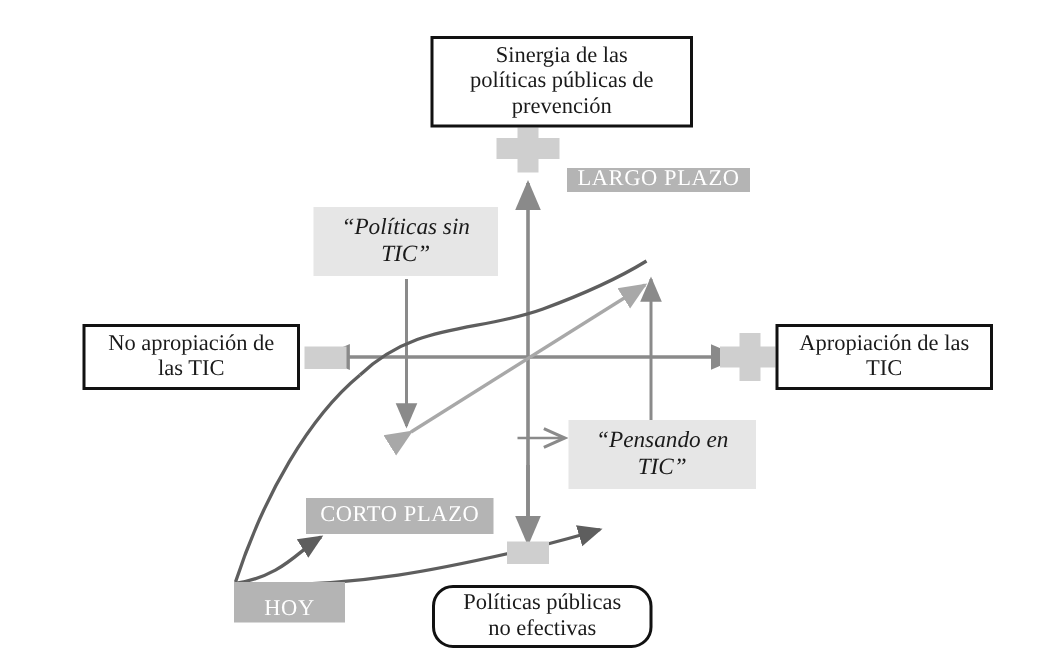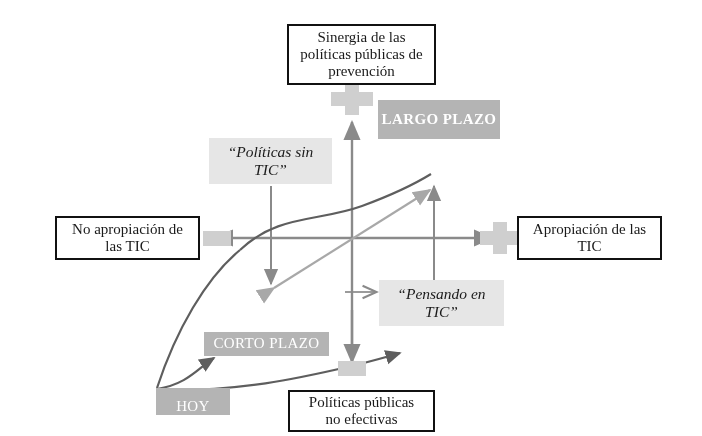--- a/index.html
+++ b/index.html
@@ -127,27 +127,27 @@
 
     <g>
       <rect x="203" y="231" width="28" height="15" fill="#cfcfcf"></rect>
     </g>
 
     <g>
       <rect x="338" y="361" width="28" height="15" fill="#cfcfcf"></rect>
     </g>
   </svg>
 
-  <div class="node node-outlined" style="left:287px; top:24px; width:149px; height:61px;">
+  <div class="node node-outlined" style="left:287px; top:24px; width:175px; height:61px;">
     <span>Sinergia de las
 políticas públicas de
 prevención</span>
   </div>
 
-  <div class="node node-badge" style="left:378px; top:100px; width:122px; height:39px;font-weight:bold;">
+  <div class="node node-badge" style="left:378px; top:112px; width:122px; height:16px;">
     <span>LARGO PLAZO</span>
   </div>
 
   <div class="node node-soft" style="left:209px; top:138px; width:123px; height:46px;">
     <span>“Políticas sin
 TIC”</span>
   </div>
 
 
   <div class="node node-outlined" style="left:55px; top:216px; width:145px; height:44px;">
@@ -168,18 +168,18 @@
 
   <div class="node node-badge" style="left:204px; top:332px; width:125px; height:24px;">
     <span>CORTO PLAZO</span>
   </div>
 
 
   <div class="node node-badge" style="left:156px; top:388px; width:74px; height:27px;align-items:flex-end;">
     <span>HOY</span>
   </div>
 
-  <div class="node node-outlined" style="left:288px; top:390px; width:147px; height:42px;">
+  <div class="node node-outlined" style="left:288px; top:390px; width:147px; height:42px;border-radius:14px;">
     <span>Políticas públicas
 no efectivas</span>
   </div>
 
 </div>
 
 </body></html>

